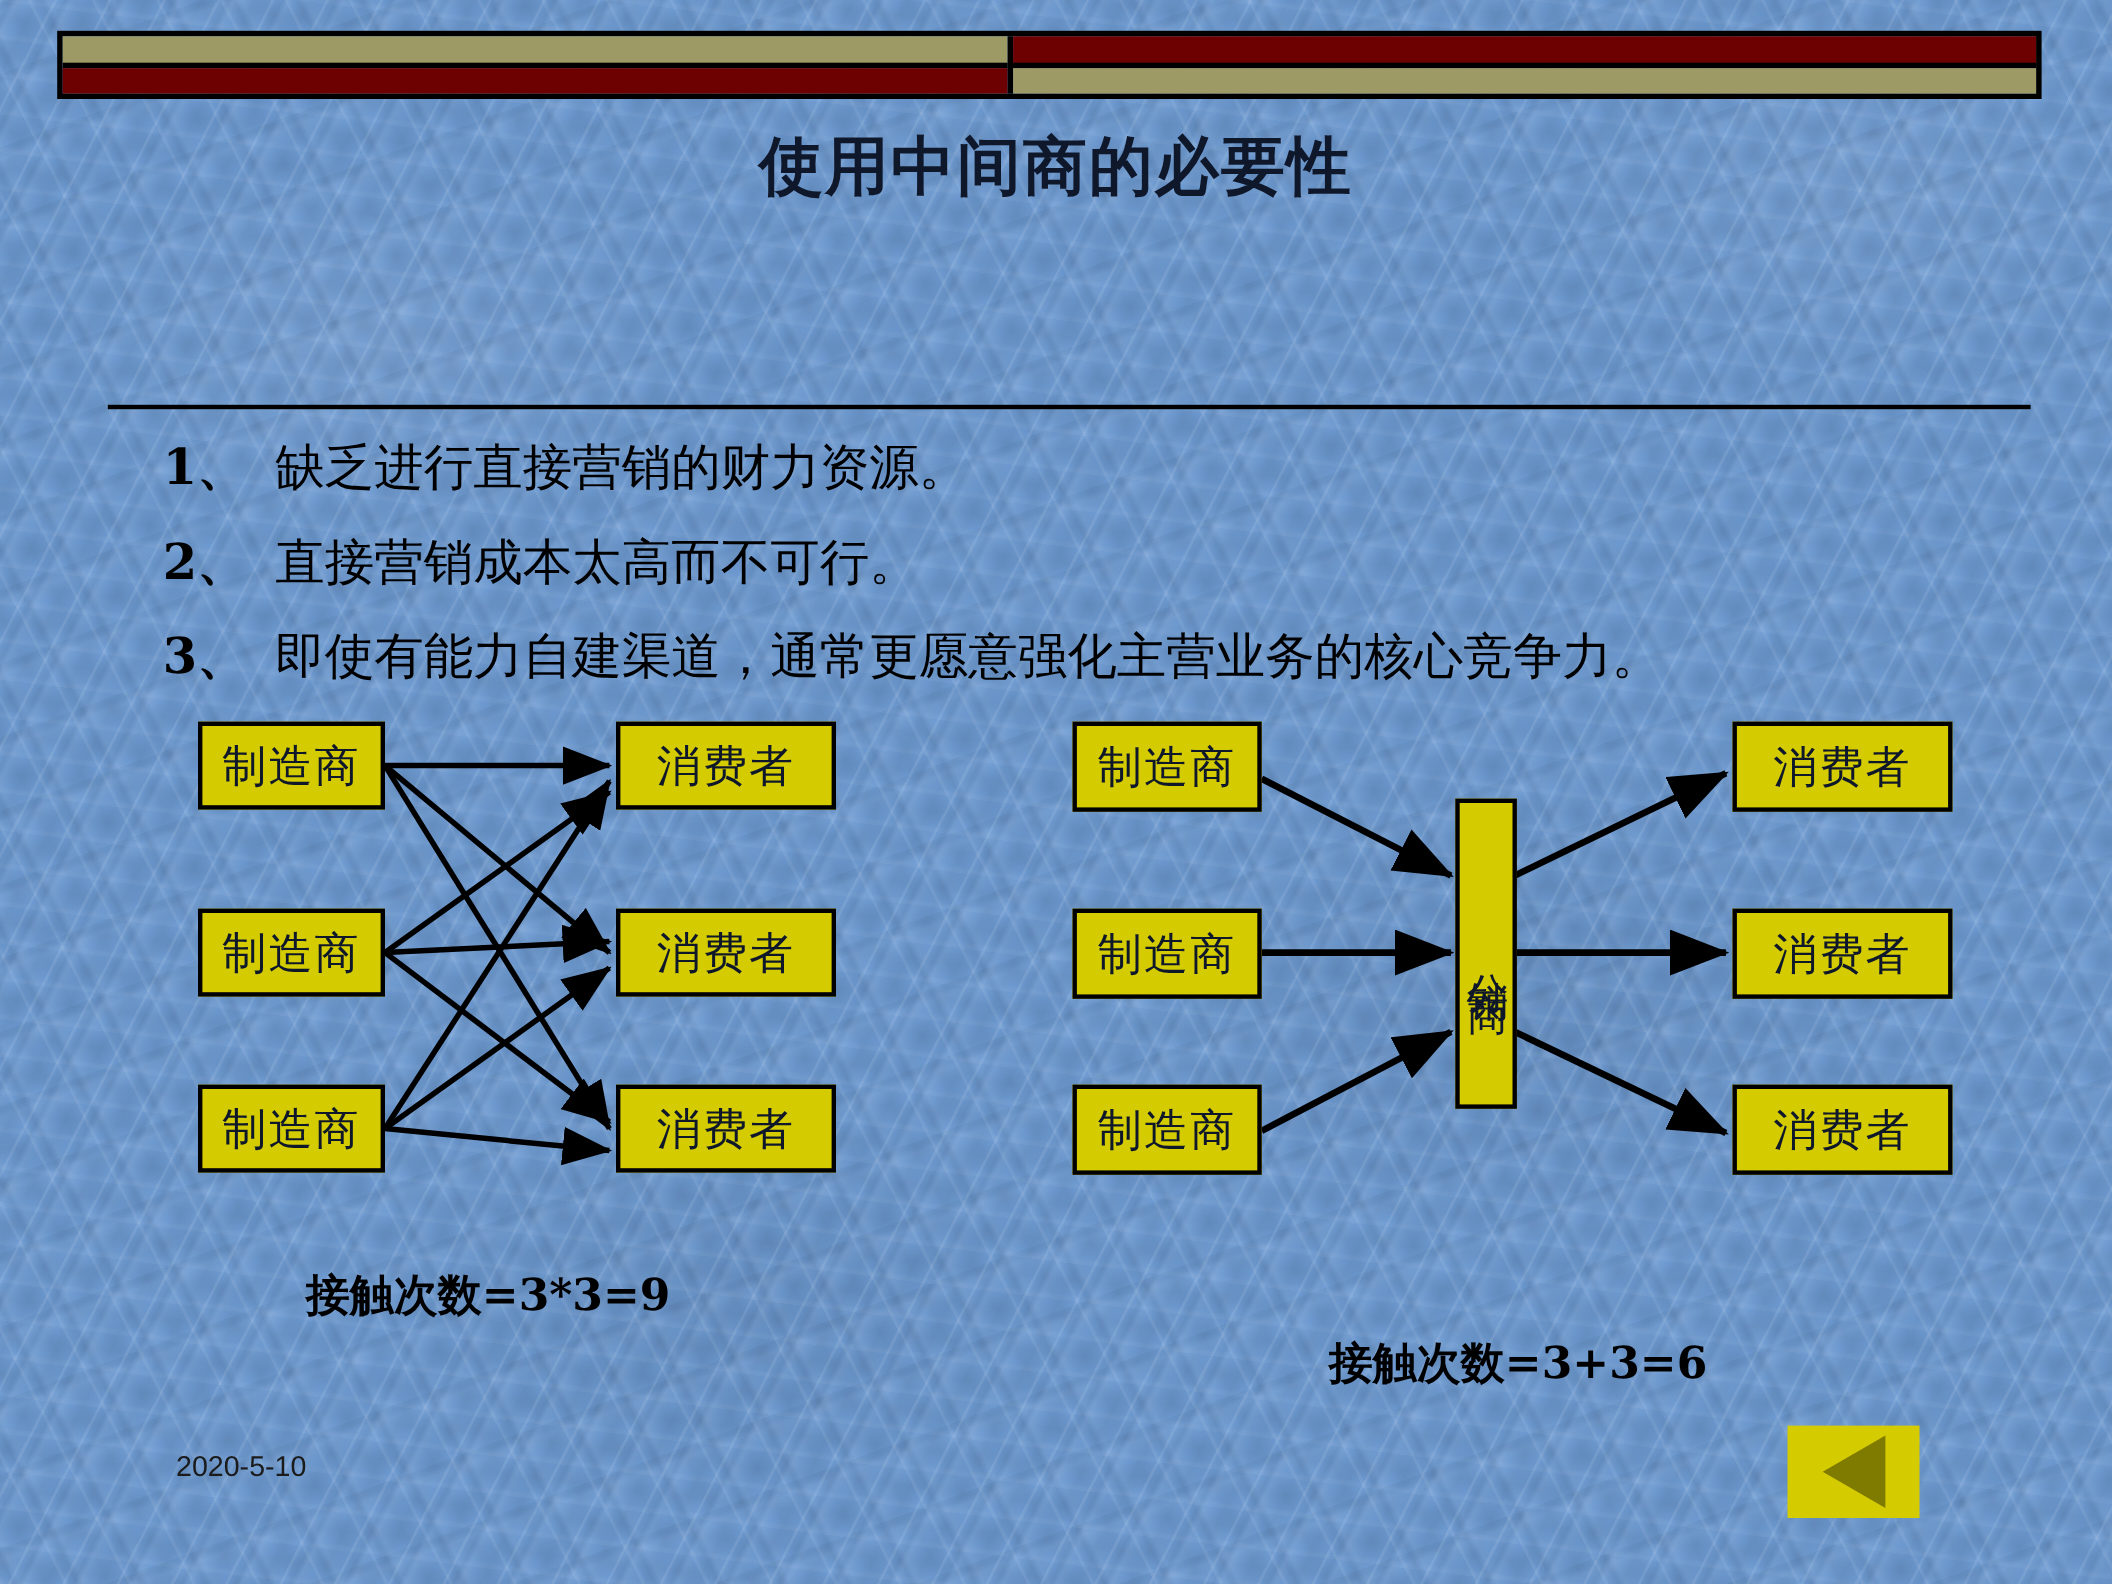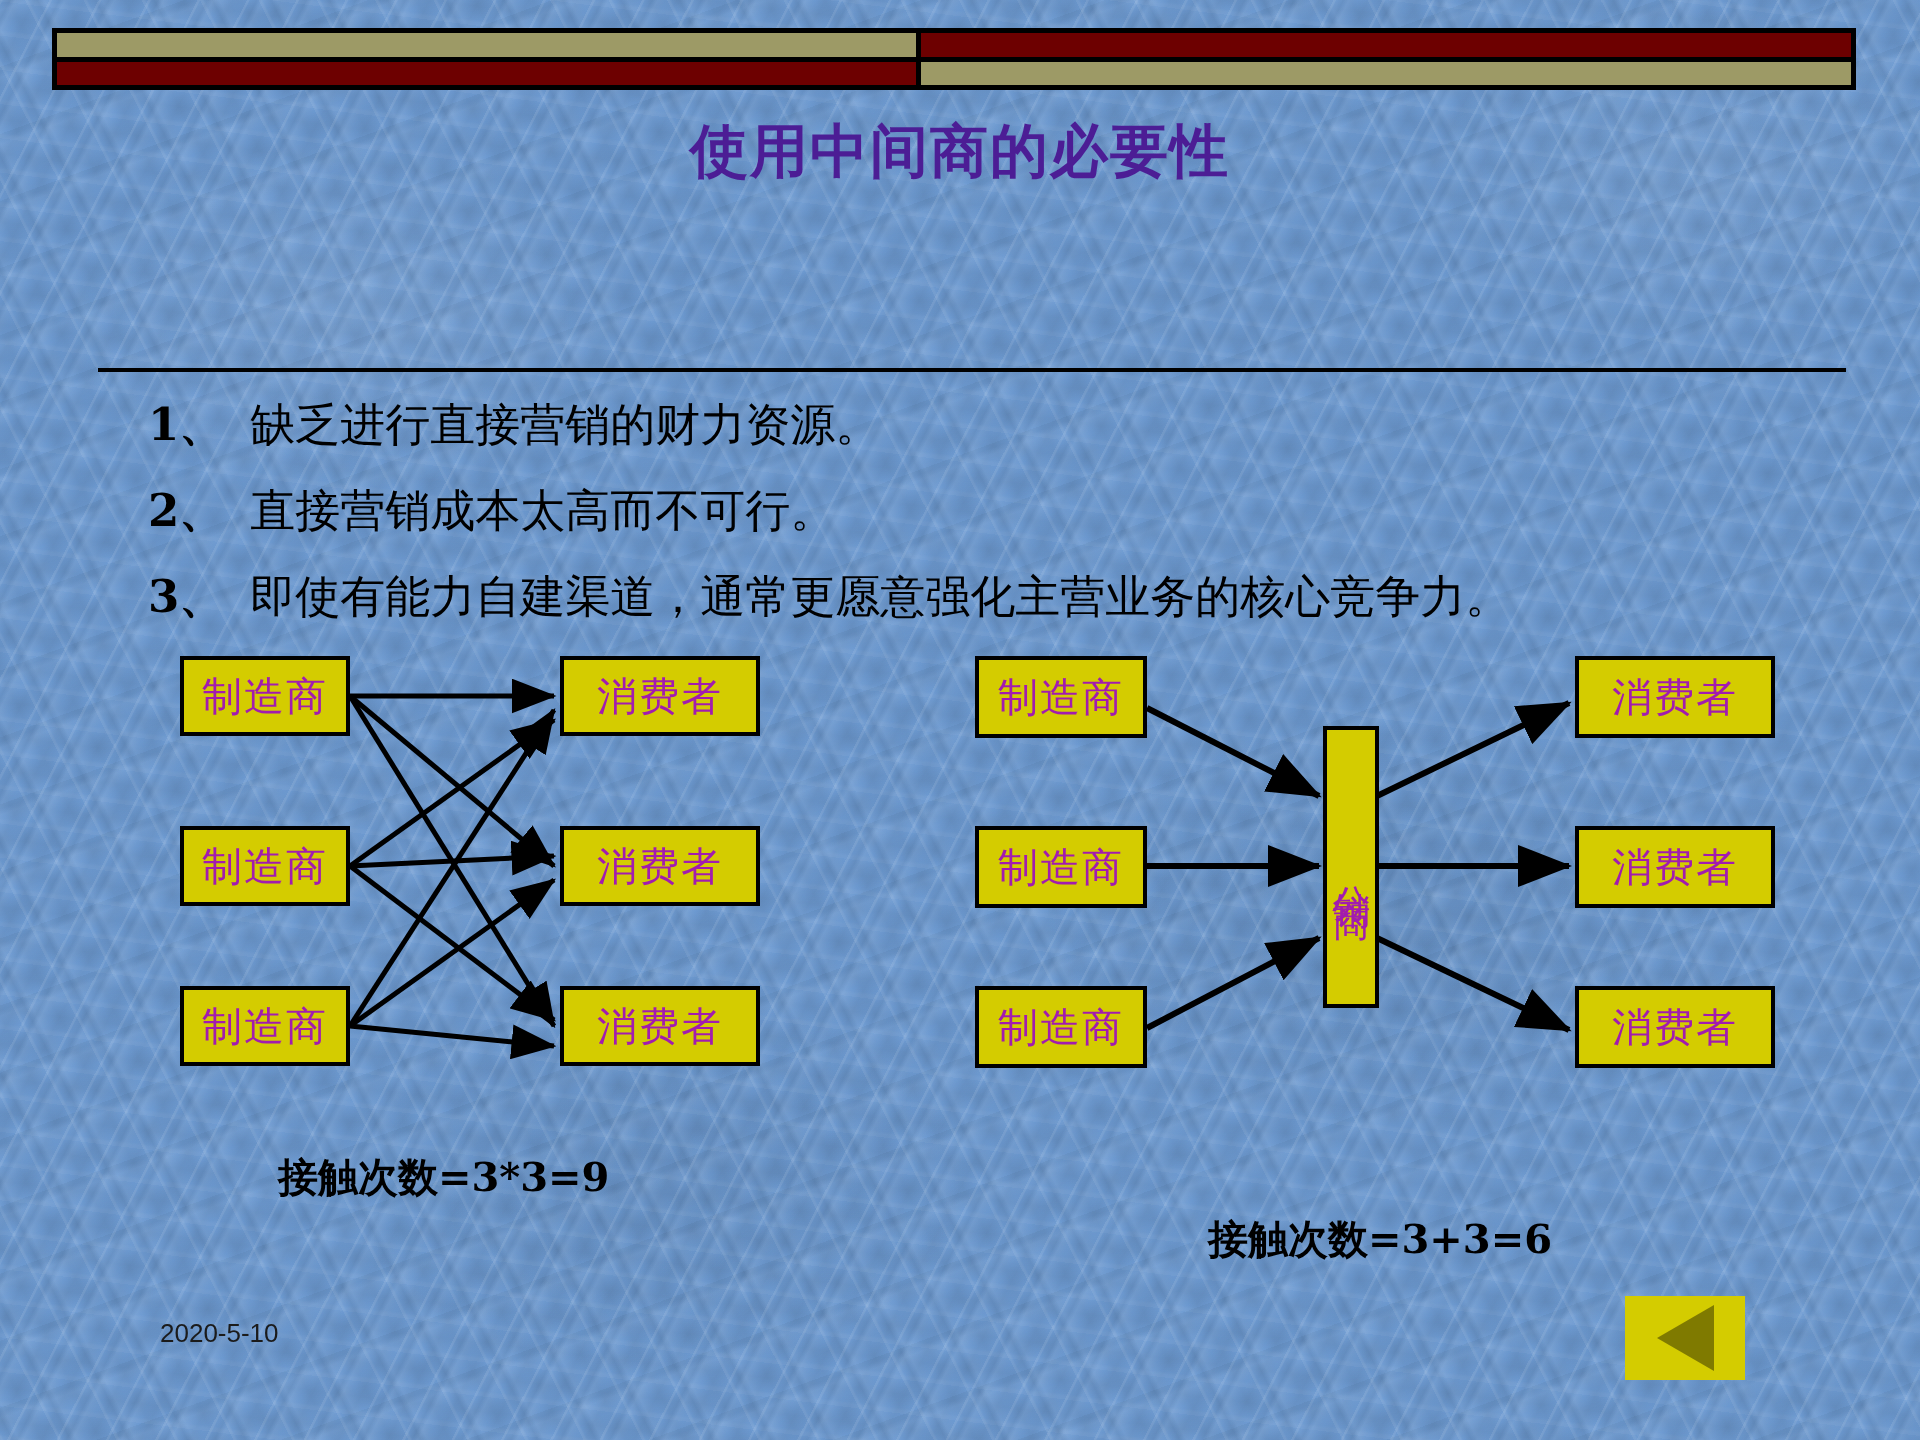--- a/index.html
+++ b/index.html
@@ -78,21 +78,21 @@
     background: #9d9a66;
   }
 
   
   #slide-title {
     position: absolute;
     left: 0;
     top: 120px;
     width: 1920px;
     text-align: center;
-    color: #4c1d95;
+    color: #0f172a;
     font-family: "DejaVu Serif", "Liberation Serif", serif;
     font-weight: bold;
     font-size: 58px;
     letter-spacing: 2px;
     line-height: 1.1;
   }
 
   
   #divider {
     position: absolute;
@@ -140,21 +140,21 @@
   .node-box {
     position: absolute;
     background: #d4cc00;
     border: 4px solid #000000;
     box-sizing: border-box;
     display: flex;
     align-items: center;
     justify-content: center;
     font-family: Liberation Serif, serif;
     font-size: 40px;
-    color: #a21caf;
+    color: #0f172a;
     letter-spacing: 2px;
   }
   .node-box.vertical {
     writing-mode: vertical-rl;
     letter-spacing: 8px;
     font-size: 38px;
   }
   .diagram svg {
     position: absolute;
     left: 0;

